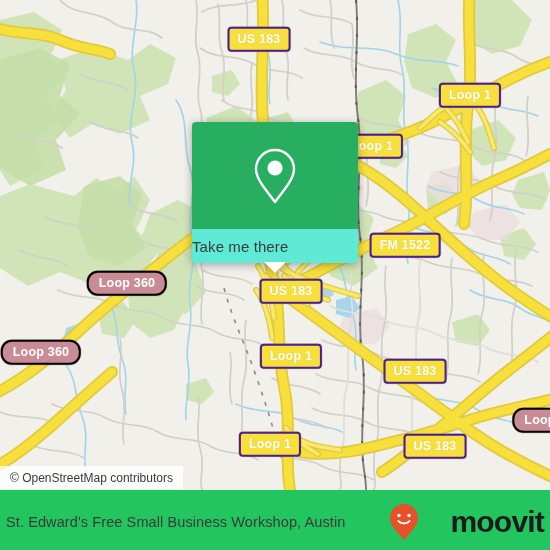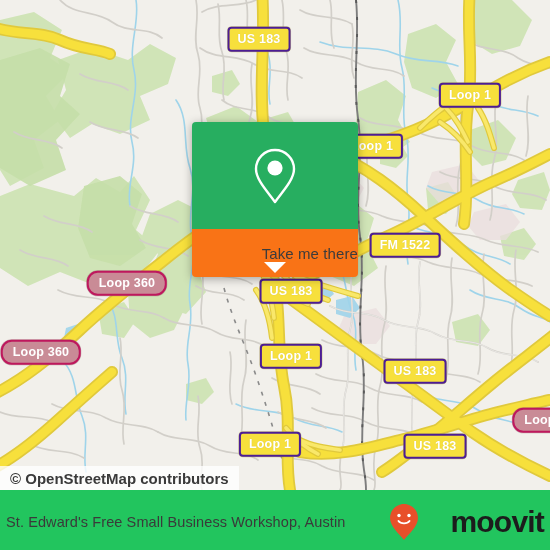--- a/index.html
+++ b/index.html
@@ -50,21 +50,21 @@
     border: 2px solid #4c1d95;
     border-radius: 4px;
     color: #ffffff;
     font-size: 12.5px;
     padding: 3.5px 8px 4.5px 8px;
     box-shadow: 0 0 0 0.5px rgba(180,170,60,0.55);
     text-shadow: 0 0 1px rgba(120,110,30,0.25);
   }
   .shield-trunk {
     background: #c98b96;
-    border: 2px solid #be185d;
+    border: 2px solid #000000;
     border-radius: 11px;
     color: #ffffff;
     font-size: 12.5px;
     padding: 3.5px 10px 4.5px 10px;
     box-shadow: 0 0 0 0.5px rgba(150,100,110,0.5);
   }
 
   
   #callout {
     position: absolute;
@@ -83,26 +83,26 @@
     background: #27ae60;
     border-radius: 4px 4px 0 0;
     display: flex;
     align-items: center;
     justify-content: center;
   }
   #callout-white {
     position: absolute;
     left: 0; top: 107px;
     width: 166px;
-    height: 48px;
-    background: #f97316;
+    height: 34px;
+    background: #5eead4;
     border-radius: 0 0 4px 4px;
     display: flex;
     align-items: center;
-    justify-content: flex-end;
+    justify-content: flex-start;
   }
   #callout-label {
     font-size: 15px;
     color: #3c3c3c;
     letter-spacing: 0.1px;
   }
   #callout-tail {
     position: absolute;
     left: 50%;
     top: 140px;
@@ -116,23 +116,22 @@
   
   #attribution {
     position: absolute;
     left: 0;
     top: 466px;
     height: 24px;
     padding: 0 10px 0 10px;
     display: flex;
     align-items: center;
     background: rgba(255,255,255,0.78);
-    font-size: 15px;
+    font-size: 12px;
     color: #3a3a3a;
-    font-weight: bold;
   }
 
   
   #footer {
     position: absolute;
     left: 0;
     top: 490px;
     width: 550px;
     height: 64px;
     background: #22c55e;

